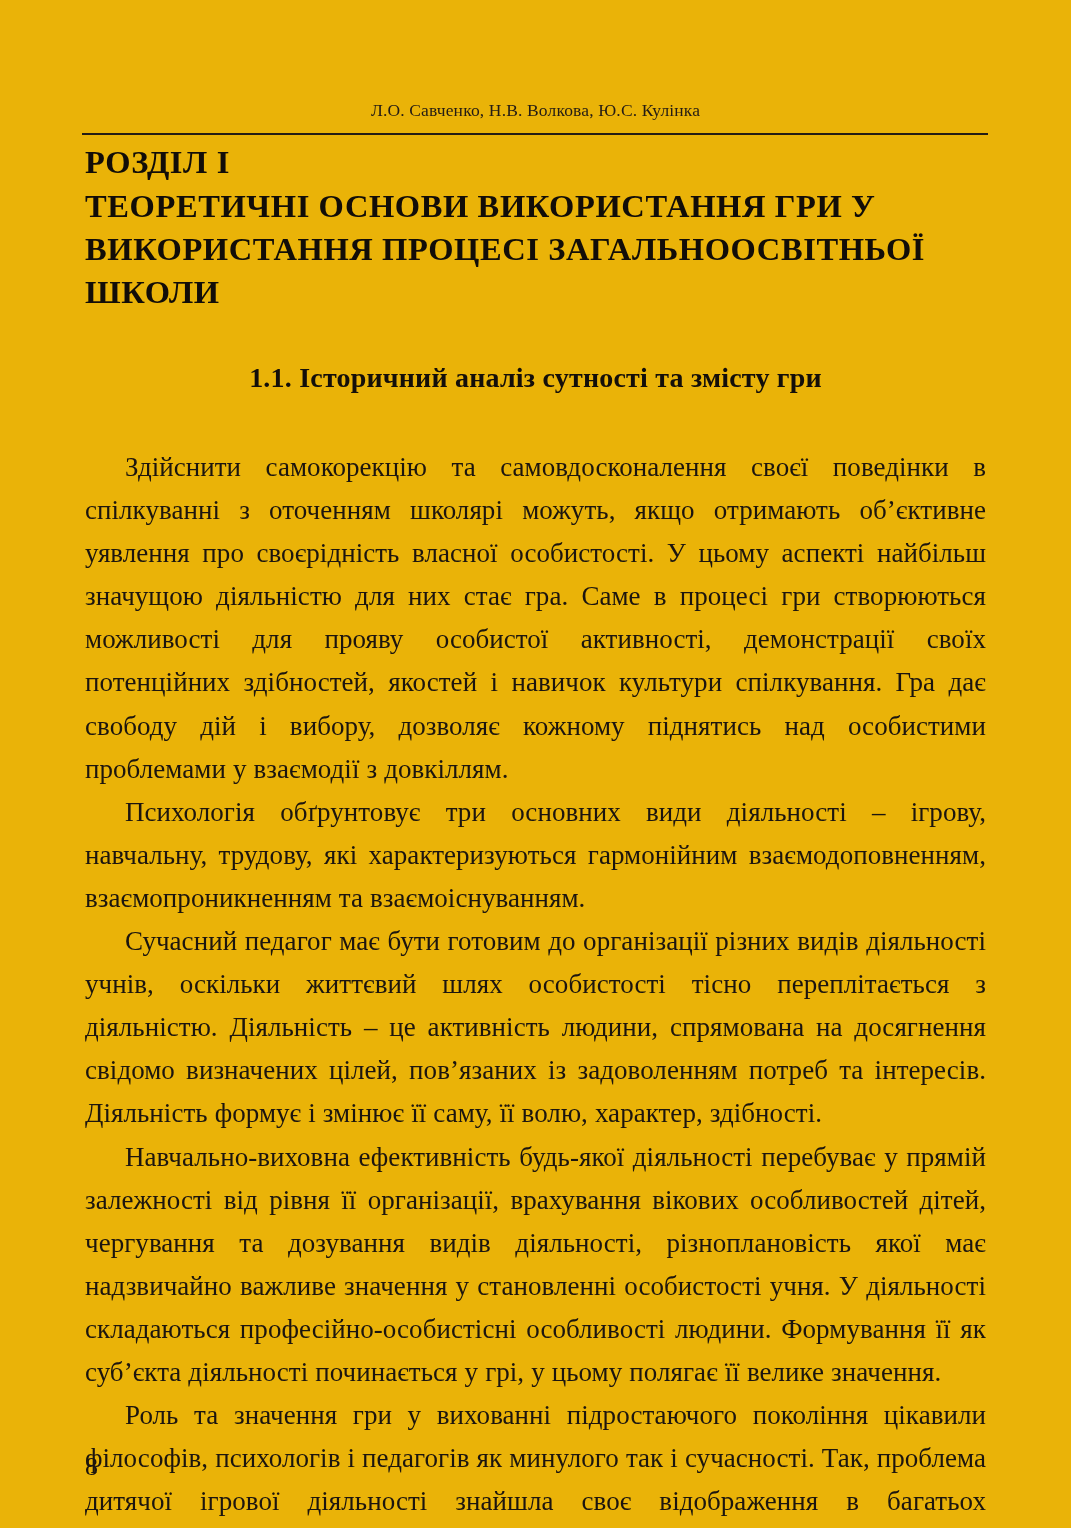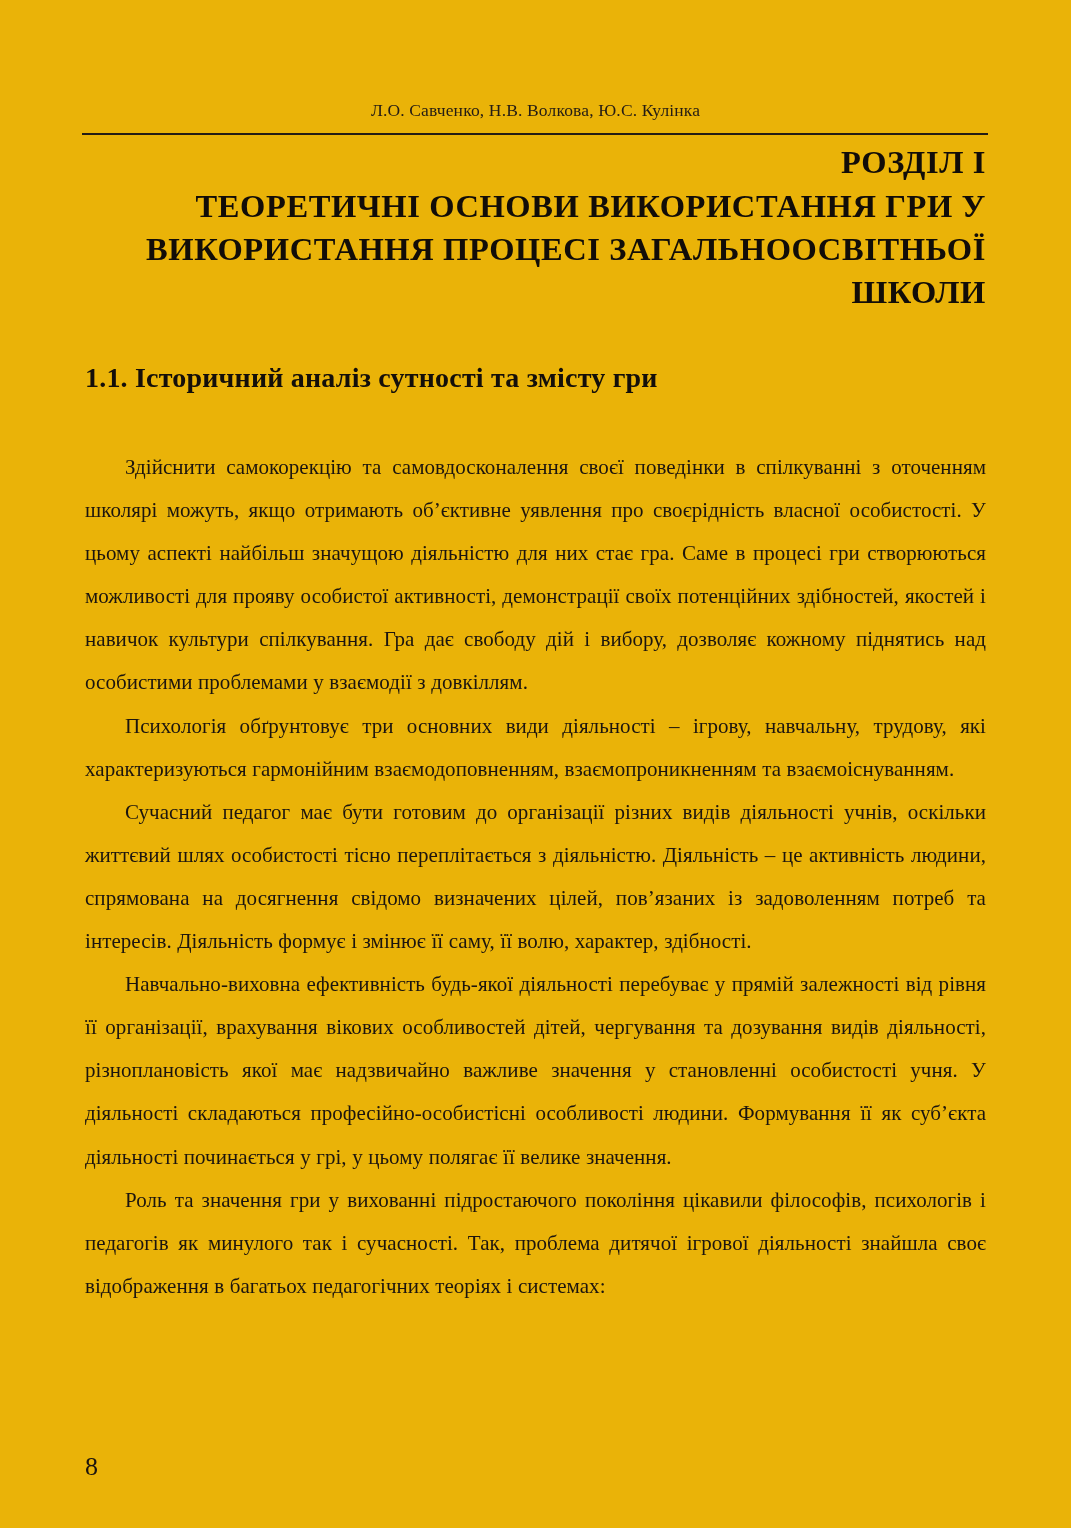--- a/index.html
+++ b/index.html
@@ -42,21 +42,21 @@
     height: 2px;
     background: #241c15;
   }
 
   
   .chapter-block {
     position: absolute;
     top: 141px;
     left: 85px;
     width: 901px;
-    text-align: right;
+    text-align: left;
   }
 
   .chapter-number,
   .chapter-title {
     font-family: "Liberation Serif", "DejaVu Serif", serif;
     font-weight: 700;
     font-size: 32.5px;
     line-height: 43px;
     letter-spacing: 0.6px;
     color: #120d08;
@@ -67,41 +67,42 @@
   .chapter-title {
     margin-top: 1px;
   }
 
   
   .section-heading {
     position: absolute;
     top: 360px;
     left: 85px;
     width: 901px;
+    text-align: center;
     font-weight: 700;
     font-size: 28px;
     line-height: 36px;
     letter-spacing: 0.2px;
     color: #140f0a;
     margin: 0;
   }
 
   
   .body-copy {
     position: absolute;
     top: 446px;
     left: 85px;
     width: 901px;
   }
 
   .body-copy p {
     margin: 0;
     text-indent: 40px;
     text-align: justify;
-    font-size: 21px;
+    font-size: 27px;
     line-height: 43.1px;
     letter-spacing: 0.05px;
     word-spacing: 0.2px;
     color: #1c150f;
     -webkit-hyphens: none;
     hyphens: none;
   }
 
   
   .folio {

